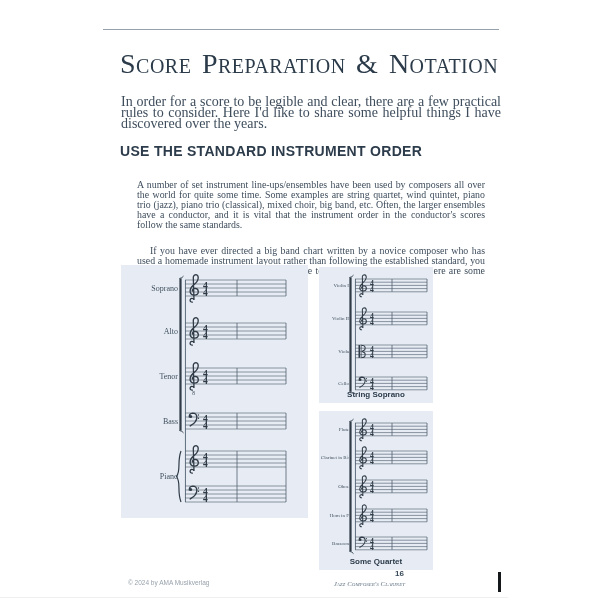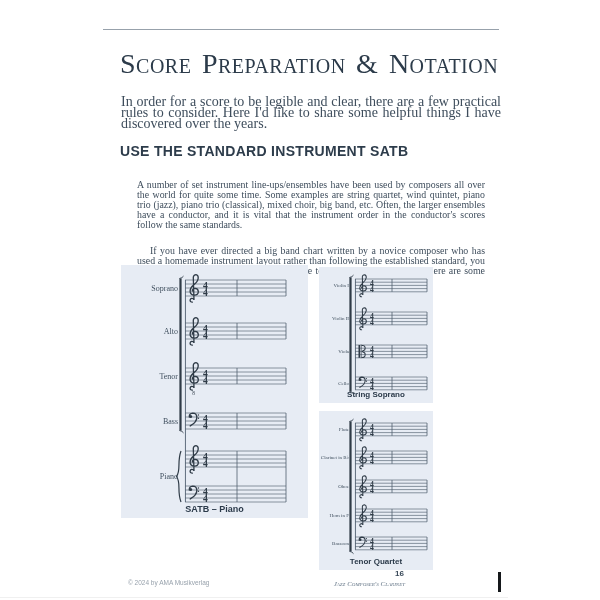--- a/index.html
+++ b/index.html
@@ -45,21 +45,21 @@
 <div id="page">
 
   <div id="top-rule" class="abs"></div>
   <div id="page-edge" class="abs"></div>
   <div id="photo-bottom-edge" class="abs"></div>
 
   <div id="title" class="abs">Score Preparation &amp; Notation</div>
 
   <div id="intro" class="abs">In order for a score to be legible and clear, there are a few practical rules to consider. Here I'd like to share some helpful things I have discovered over the years.</div>
 
-  <div id="section-heading" class="abs">USE THE STANDARD INSTRUMENT SATB</div>
+  <div id="section-heading" class="abs">USE THE STANDARD INSTRUMENT ORDER</div>
 
   <div id="body-copy" class="abs">
     <p>A number of set instrument line-ups/ensembles have been used by composers all over the world for quite some time. Some examples are string quartet, wind quintet, piano trio (jazz), piano trio (classical), mixed choir, big band, etc. Often, the larger ensembles have a conductor, and it is vital that the instrument order in the conductor's scores follow the same standards.</p>
     <p class="indent">If you have ever directed a big band chart written by a novice composer who has used a homemade instrument layout rather than following the established standard, you know how difficult and confusing it can be to work with such a score. Here are some standard instrument orders:</p>
   </div>
 
   <div id="box-satb" class="mbox">
       <svg width="187" height="253" viewBox="0 0 187 253">
         <line x1="64" y1="15" x2="165" y2="15" stroke="#51606f" stroke-width="0.65"></line>
         <line x1="64" y1="19" x2="165" y2="19" stroke="#51606f" stroke-width="0.65"></line>
@@ -142,21 +142,20 @@
         </g>
         <line x1="116" y1="186" x2="116" y2="237" stroke="#51606f" stroke-width="0.8"></line>
         <line x1="165" y1="186" x2="165" y2="237" stroke="#51606f" stroke-width="0.8"></line>
         <path d="M60,186 C55.8,197.22 60.2,205.38 55.5,211.5 C60.2,217.62 55.8,225.78 60,237" fill="none" stroke="#2f3b47" stroke-width="1.2"></path>
         <text x="57" y="214.3" text-anchor="end" font-size="8" fill="#41505f" font-family="Liberation Serif, DejaVu Sans, serif">Piano</text>
         <line x1="64.45" y1="15" x2="64.45" y2="237" stroke="#51606f" stroke-width="0.9"></line>
         <rect x="58.4" y="13.5" width="2.2" height="152" fill="#2f3b47"></rect>
         <path d="M58.4,13.5 q2.9,-0.4 4.1,-2.4" fill="none" stroke="#2f3b47" stroke-width="0.9"></path>
         <path d="M58.4,165.5 q2.9,0.4 4.1,2.4" fill="none" stroke="#2f3b47" stroke-width="0.9"></path>
       </svg>
-    <div class="caption">SATB – Piano</div>
   </div>
 
   <div id="box-string" class="mbox">
       <svg width="114" height="136" viewBox="0 0 114 136">
         <line x1="36" y1="12" x2="108" y2="12" stroke="#51606f" stroke-width="0.65"></line>
         <line x1="36" y1="15.2" x2="108" y2="15.2" stroke="#51606f" stroke-width="0.65"></line>
         <line x1="36" y1="18.4" x2="108" y2="18.4" stroke="#51606f" stroke-width="0.65"></line>
         <line x1="36" y1="21.6" x2="108" y2="21.6" stroke="#51606f" stroke-width="0.65"></line>
         <line x1="36" y1="24.8" x2="108" y2="24.8" stroke="#51606f" stroke-width="0.65"></line>
         <g transform="translate(39.5,12) scale(0.9142857142857144)" fill="none" stroke="#2f3b47" stroke-width="1.15" stroke-linecap="round">
@@ -287,21 +286,21 @@
           <text x="14.8" y="14.3" font-size="8.4" font-weight="bold" text-anchor="middle" fill="#2f3b47" stroke="none" font-family="Liberation Serif, DejaVu Serif, serif">4</text>
         </g>
         <line x1="73" y1="126" x2="73" y2="138.8" stroke="#51606f" stroke-width="0.8"></line>
         <line x1="108" y1="126" x2="108" y2="138.8" stroke="#51606f" stroke-width="0.8"></line>
         <text x="30" y="134.15" text-anchor="end" font-size="5" fill="#41505f" font-family="Liberation Serif, DejaVu Sans, serif">Bassoon</text>
         <line x1="36.45" y1="12" x2="36.45" y2="138.8" stroke="#51606f" stroke-width="0.9"></line>
         <rect x="30.4" y="10.5" width="2.2" height="129.8" fill="#2f3b47"></rect>
         <path d="M30.4,10.5 q2.9,-0.4 4.1,-2.4" fill="none" stroke="#2f3b47" stroke-width="0.9"></path>
         <path d="M30.4,140.3 q2.9,0.4 4.1,2.4" fill="none" stroke="#2f3b47" stroke-width="0.9"></path>
       </svg>
-    <div class="caption">Tenor Quartet</div>
+    <div class="caption">Some Quartet</div>
   </div>
 
   <div id="footer-copyright" class="abs">© 2024 by AMA Musikverlag</div>
 
   <div id="footer-right" class="abs">
     <span id="footer-page-number">16</span>
     <span id="footer-book-title">Jazz Composer's Clarinet</span>
   </div>
   <div id="footer-bar" class="abs"></div>
 

